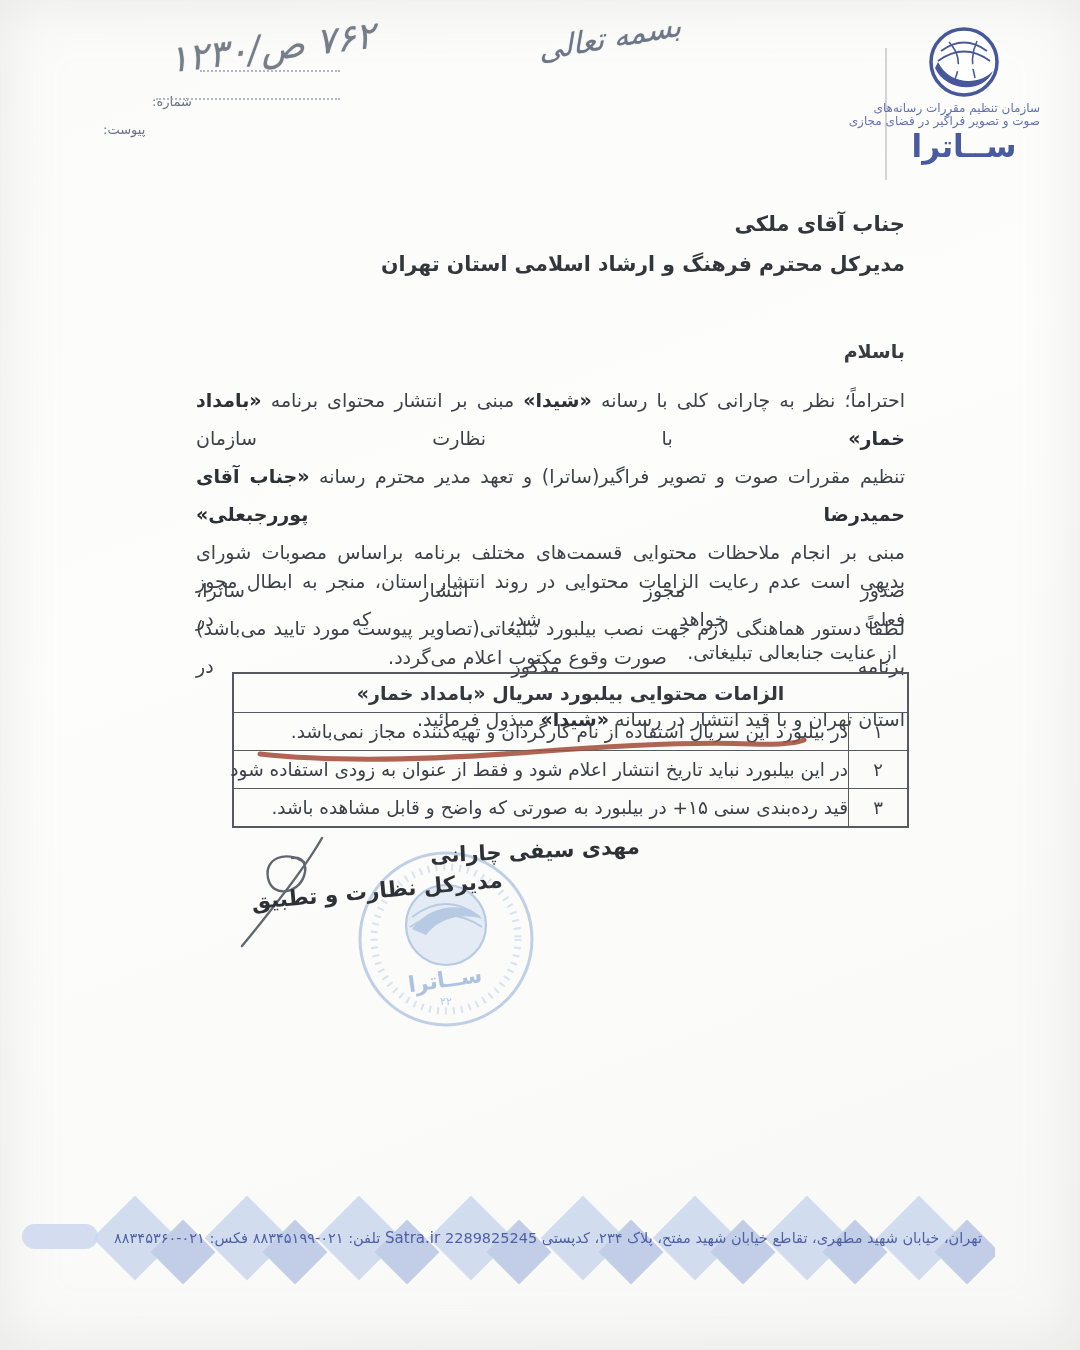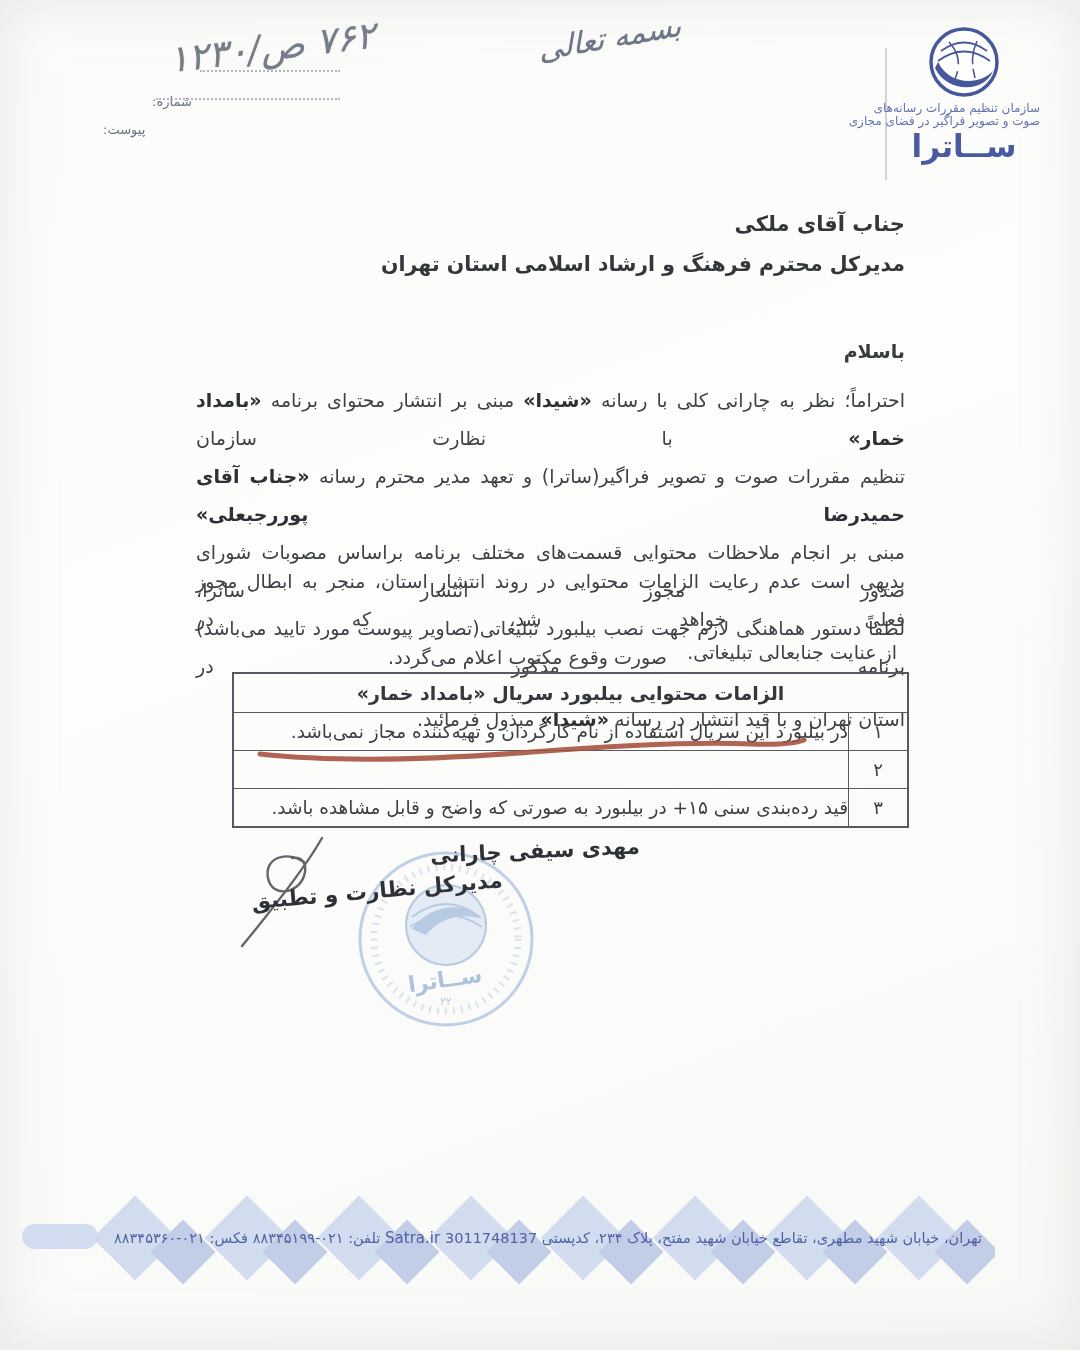--- a/index.html
+++ b/index.html
@@ -145,20 +145,21 @@
   <div class="abs closing nw">از عنایت جنابعالی تبلیغاتی.</div>
 
   <div class="abs req-table">
     <div class="t-head nw">الزامات محتوایی بیلبورد سریال «بامداد خمار»</div>
     <div class="t-row">
       <div class="t-num">۱</div>
       <div class="t-text">در بیلبورد این سریال استفاده از نام کارگردان و تهیه‌کننده مجاز نمی‌باشد.</div>
     </div>
     <div class="t-row">
       <div class="t-num">۲</div>
+      <div class="t-text">در این بیلبورد نباید تاریخ انتشار اعلام شود و فقط از عنوان به زودی استفاده شود</div>
     </div>
     <div class="t-row">
       <div class="t-num">۳</div>
       <div class="t-text">قید رده‌بندی سنی ۱۵+ در بیلبورد به صورتی که واضح و قابل مشاهده باشد.</div>
     </div>
   </div>
 
   <svg class="abs red-underline" width="673" height="70" viewBox="0 0 673 70">
     <path d="M28,54 C110,63 210,59 300,52 C390,45 470,42 520,44 C548,45 562,44 572,40" fill="none" stroke="#a5503c" stroke-width="5" stroke-linecap="round" opacity="0.88"></path>
   </svg>
@@ -198,19 +199,19 @@
       <rect x="-23" y="-23" width="46" height="46" fill="#b9c6e6" transform="translate(648,56) rotate(45)"></rect>
       <rect x="-30" y="-30" width="60" height="60" fill="#ccd7ee" transform="translate(712,42) rotate(45)"></rect>
       <rect x="-23" y="-23" width="46" height="46" fill="#b9c6e6" transform="translate(760,56) rotate(45)"></rect>
       <rect x="-30" y="-30" width="60" height="60" fill="#ccd7ee" transform="translate(824,42) rotate(45)"></rect>
       <rect x="-23" y="-23" width="46" height="46" fill="#b9c6e6" transform="translate(872,56) rotate(45)"></rect>
     </g>
   </svg>
   <div class="abs footer-pill"></div>
 
   <div class="abs footer-text">
-    <span class="footer-item">تهران، خیابان شهید مطهری، تقاطع خیابان شهید مفتح، پلاک ۲۳۴، کدپستی 3011748137</span>
+    <span class="footer-item">تهران، خیابان شهید مطهری، تقاطع خیابان شهید مفتح، پلاک ۲۳۴، کدپستی 2289825245</span>
     <span class="footer-item footer-web">Satra.ir</span>
     <span class="footer-item">تلفن: ۰۲۱-۸۸۳۴۵۱۹۹</span>
     <span class="footer-item">فکس: ۰۲۱-۸۸۳۴۵۳۶۰</span>
   </div>
 
 </div>
 
 </body></html>

